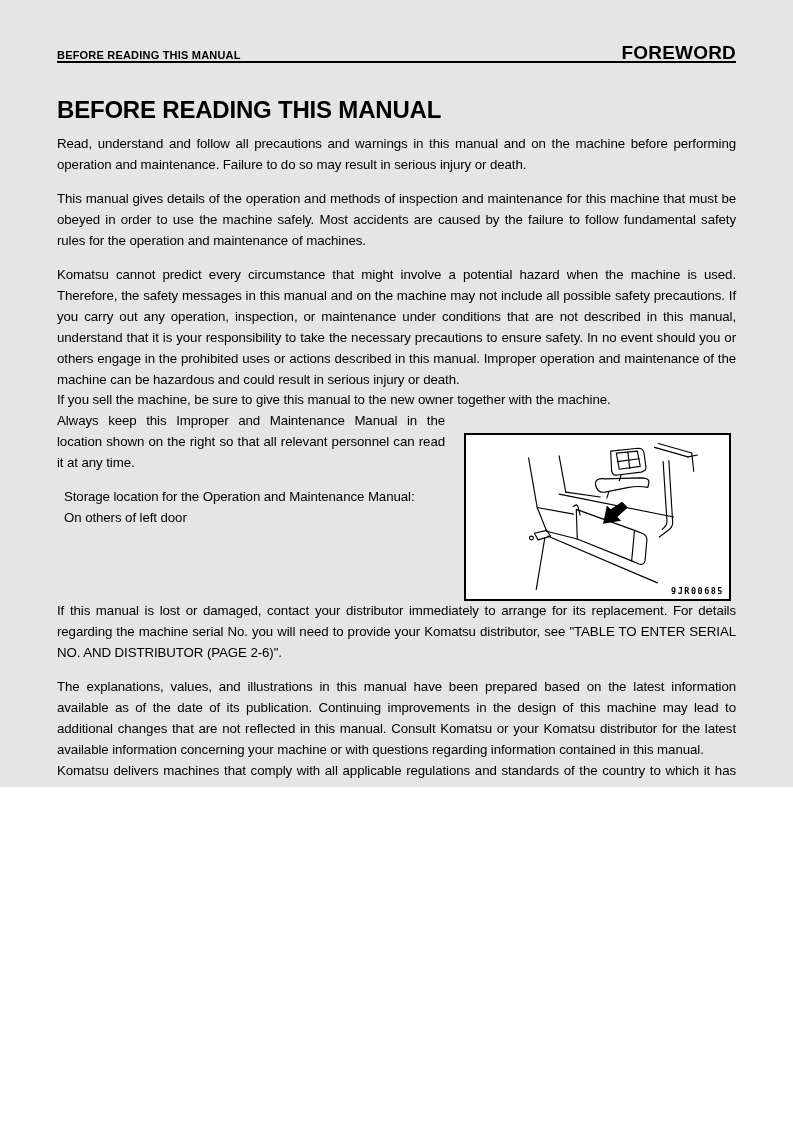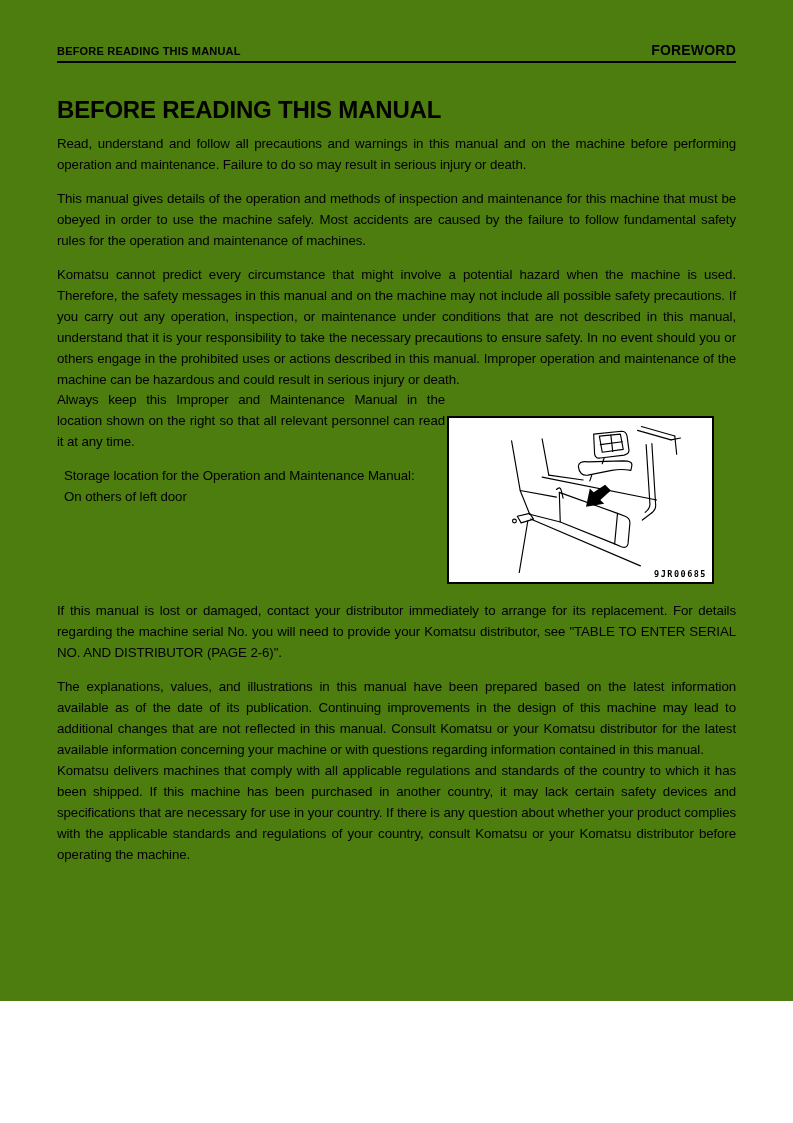--- a/index.html
+++ b/index.html
@@ -1,48 +1,48 @@
 <!DOCTYPE html>
 <html><head>
 <meta charset="utf-8">
 <style>
   html,body{margin:0;padding:0;background:#fff;}
   .page{
     position:relative;
-    width:793px;height:1001px;
-    background:#4d7c0f;color:#000;
+    width:793px;height:787px;
+    background:#e5e5e5;color:#000;
     font-family:"Liberation Sans",sans-serif;
     overflow:hidden;
   }
   
   .running-header{
     position:absolute;left:57px;right:57px;top:42px;
     display:flex;justify-content:space-between;align-items:baseline;
   }
   .hdr-left{font-size:11px;font-weight:bold;letter-spacing:.2px;}
-  .hdr-right{font-size:14px;font-weight:bold;letter-spacing:.2px;}
+  .hdr-right{font-size:19px;font-weight:bold;letter-spacing:.2px;}
   .hdr-rule{position:absolute;left:57px;right:57px;top:61px;height:2px;background:#000;}
 
   
   .main{position:absolute;left:57px;top:96px;width:679px;}
   h1.page-title{
     font-size:24px;font-weight:bold;margin:0 0 9px 0;letter-spacing:-.2px;
   }
   .para{
     font-size:13.3px;line-height:21px;letter-spacing:-.1px;
     text-align:justify;margin:0 0 13px 0;
   }
   .para.no-justify{text-align:left;margin-left:7px;}
 
   
   .sell-section{position:relative;margin-top:-14px;margin-bottom:13px;min-height:198px;}
   .narrow{width:388px;}
   .fig-box{
     position:absolute;left:390px;top:27px;width:267px;height:168px;
-    border:2px solid #000;margin:0;box-sizing:border-box;background:#fff;padding-left:12px;
+    border:2px solid #000;margin:17px;box-sizing:border-box;background:#fff;padding-left:12px;
   }
   .fig-box svg{display:block;width:100%;height:100%;}
   .fig-code{
     position:absolute;right:5px;bottom:3px;
     font-family:"DejaVu Sans Mono",monospace;
     font-size:8.5px;font-weight:bold;letter-spacing:1.5px;
   }
 
   
   ul.bullet-list{list-style:none;margin:0 0 13px 0;padding:0;}
@@ -80,20 +80,21 @@
   <div class="main">
     <h1 class="page-title">BEFORE READING THIS MANUAL</h1>
 
     <p class="para">Read, understand and follow all precautions and warnings in this manual and on the machine before performing operation and maintenance. Failure to do so may result in serious injury or death.</p>
 
     <p class="para">This manual gives details of the operation and methods of inspection and maintenance for this machine that must be obeyed in order to use the machine safely. Most accidents are caused by the failure to follow fundamental safety rules for the operation and maintenance of machines.</p>
 
     <p class="para">Komatsu cannot predict every circumstance that might involve a potential hazard when the machine is used. Therefore, the safety messages in this manual and on the machine may not include all possible safety precautions. If you carry out any operation, inspection, or maintenance under conditions that are not described in this manual, understand that it is your responsibility to take the necessary precautions to ensure safety. In no event should you or others engage in the prohibited uses or actions described in this manual. Improper operation and maintenance of the machine can be hazardous and could result in serious injury or death.</p>
 
     <section class="sell-section">
+      <p class="para" style="margin-bottom:0;">If you sell the machine, be sure to give this manual to the new owner together with the machine.</p>
       <div class="narrow">
         <p class="para">Always keep this Improper and Maintenance Manual in the location shown on the right so that all relevant personnel can read it at any time.</p>
         <p class="para no-justify"><span>Storage location for the Operation and Maintenance Manual:</span><br><span>On others of left door</span></p>
       </div>
 
       <figure class="fig-box">
         <svg viewBox="0 0 263 164" fill="none" stroke="#000" stroke-width="1.2" stroke-linecap="round" stroke-linejoin="round">
 
           <path d="M53,20 L62,72 L72,97"></path>
           <path d="M85,18 L92,56"></path>

